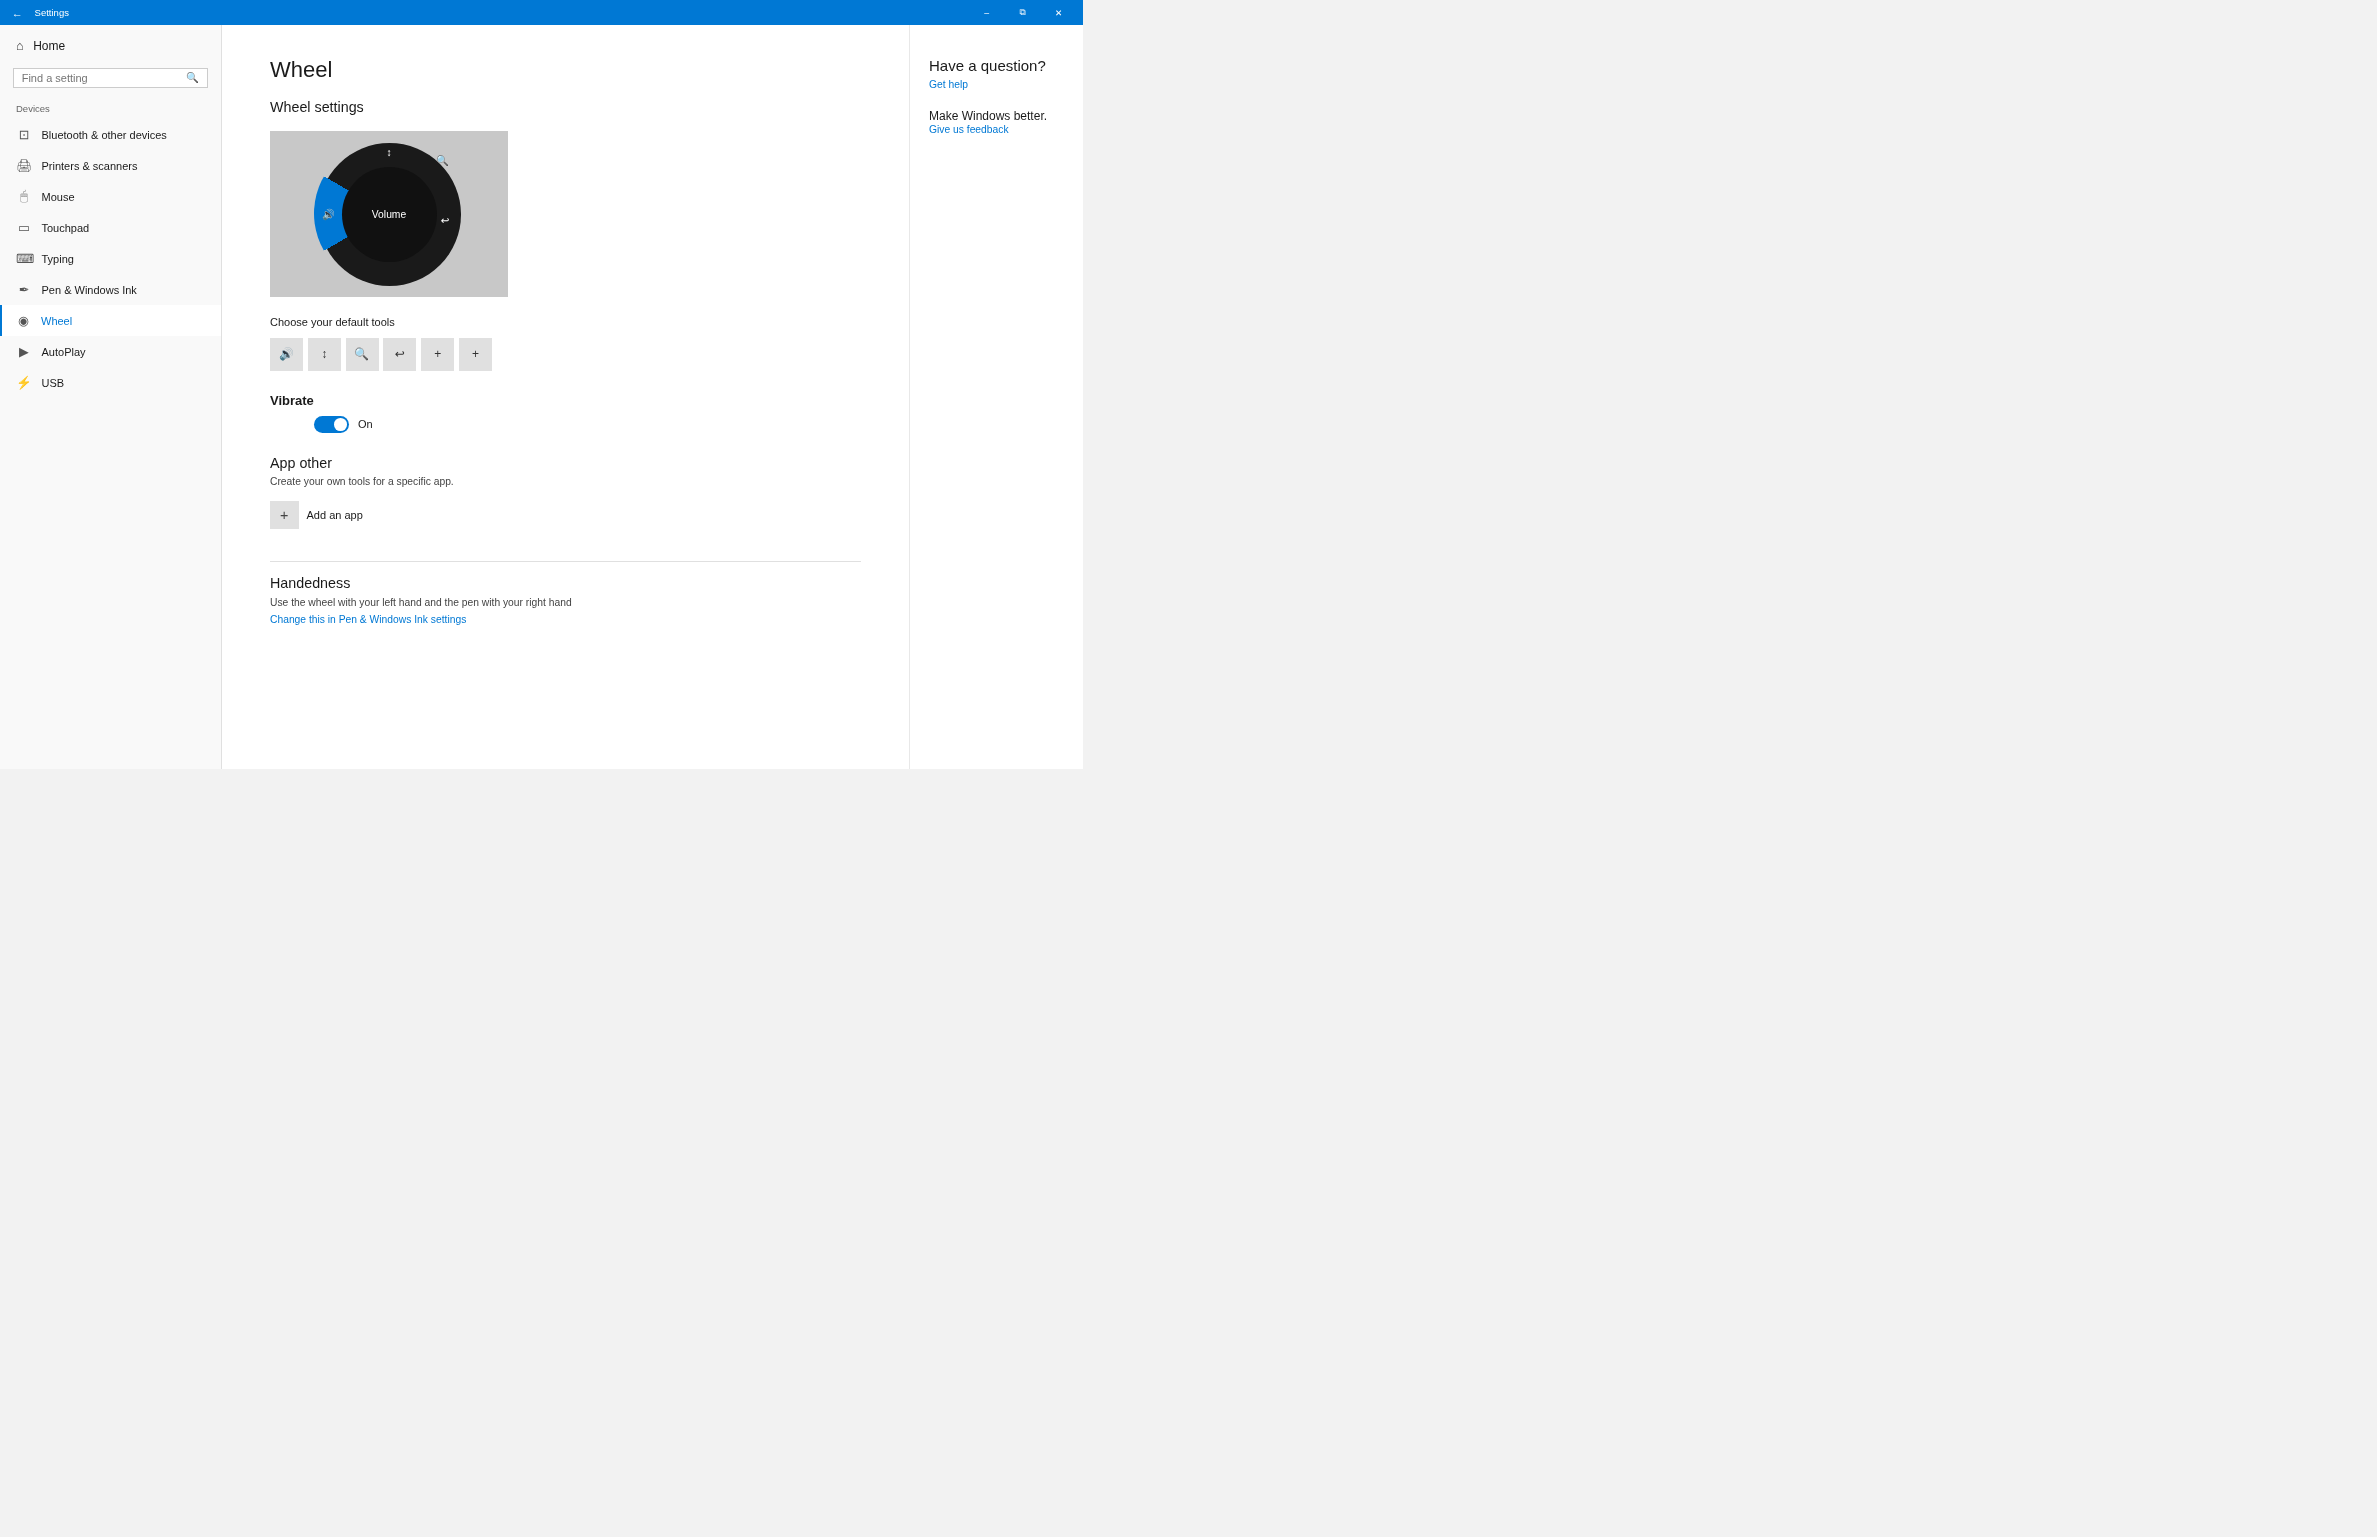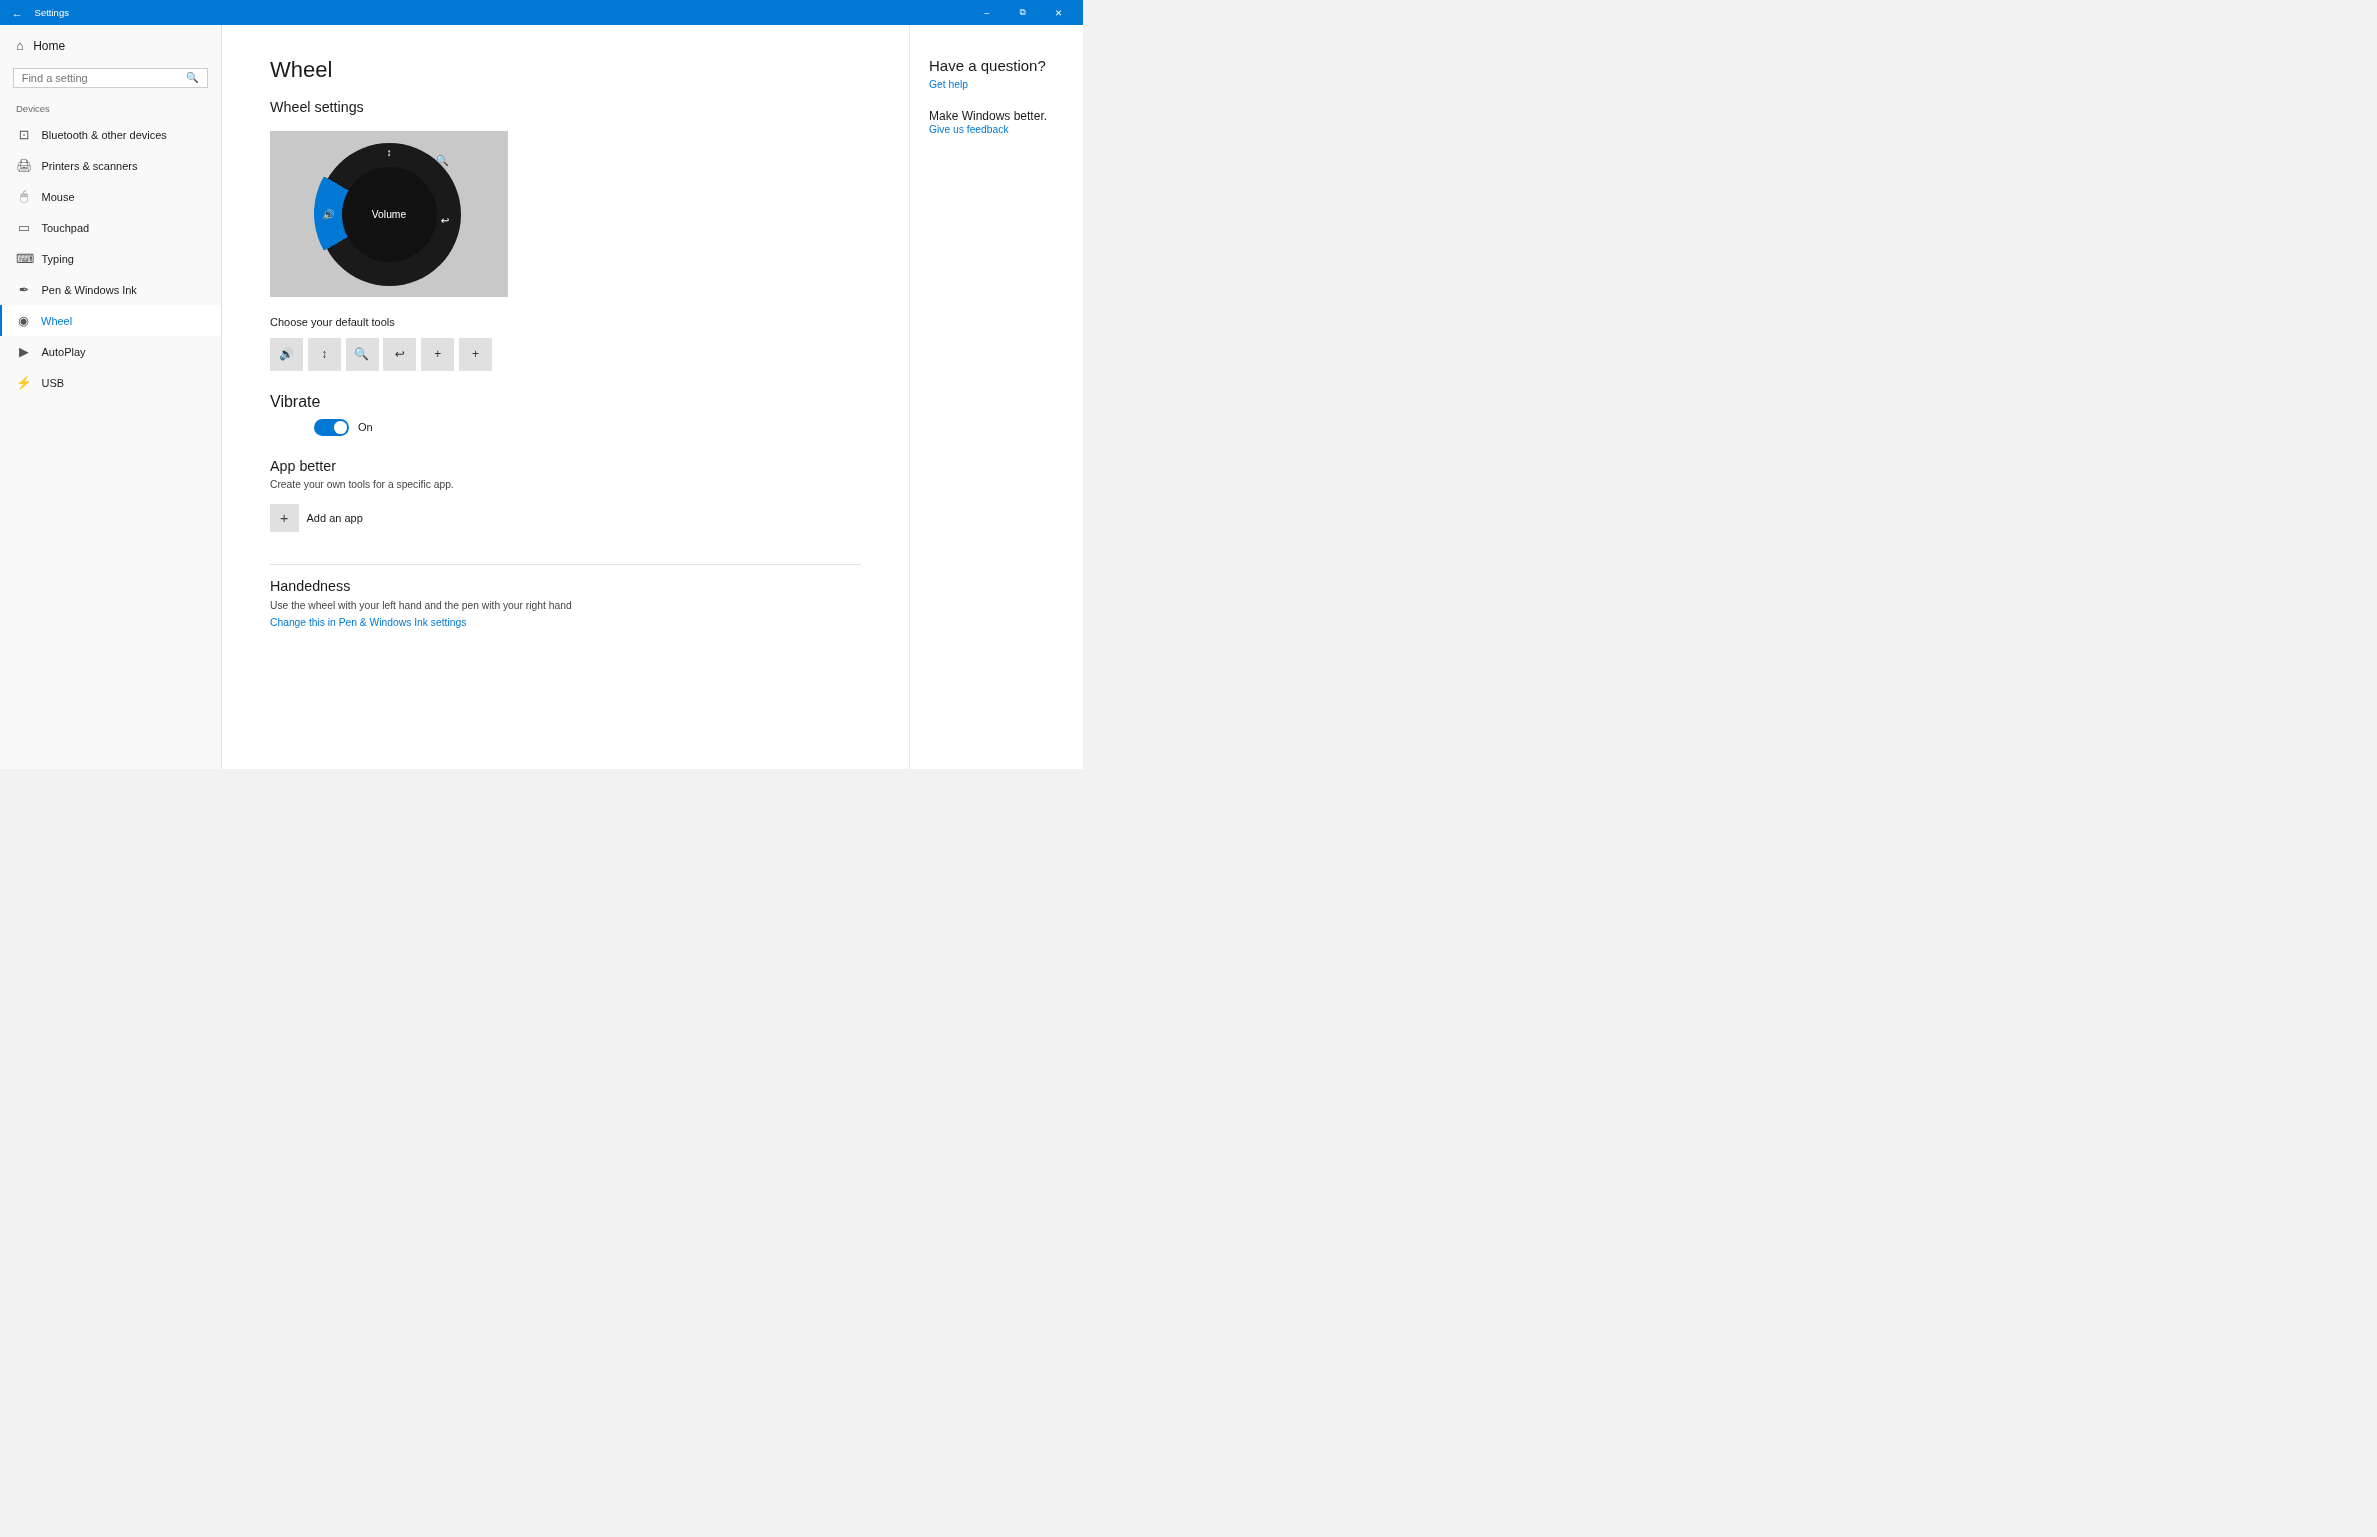--- a/index.html
+++ b/index.html
@@ -227,22 +227,22 @@
       cursor: pointer;
       font-size: 12px;
       color: #333;
     }
 
     
     .vibrate-section {
       margin-bottom: 22px;
     }
     .vibrate-title {
-      font-size: 16px;
-      font-weight: 400;
+      font-size: 13px;
+      font-weight: 700;
       margin-bottom: 8px;
       color: #1a1a1a;
     }
     .toggle-row {
       display: flex;
       align-items: center;
       gap: 9px;
       padding-left: 44px;
     }
     .toggle {
@@ -461,21 +461,21 @@
         <div class="toggle">
           <div class="toggle-track">
             <div class="toggle-thumb"></div>
           </div>
         </div>
         <span class="toggle-label">On</span>
       </div>
     </div>
 
     <div class="app-tools-section">
-      <h2 class="app-tools-title">App better</h2>
+      <h2 class="app-tools-title">App other</h2>
       <p class="app-tools-desc">Create your own tools for a specific app.</p>
       <div class="add-app-btn">
         <div class="add-app-icon-box">+</div>
         <span class="add-app-label">Add an app</span>
       </div>
     </div>
 
     <hr class="divider">
 
     <div class="handedness-section">

